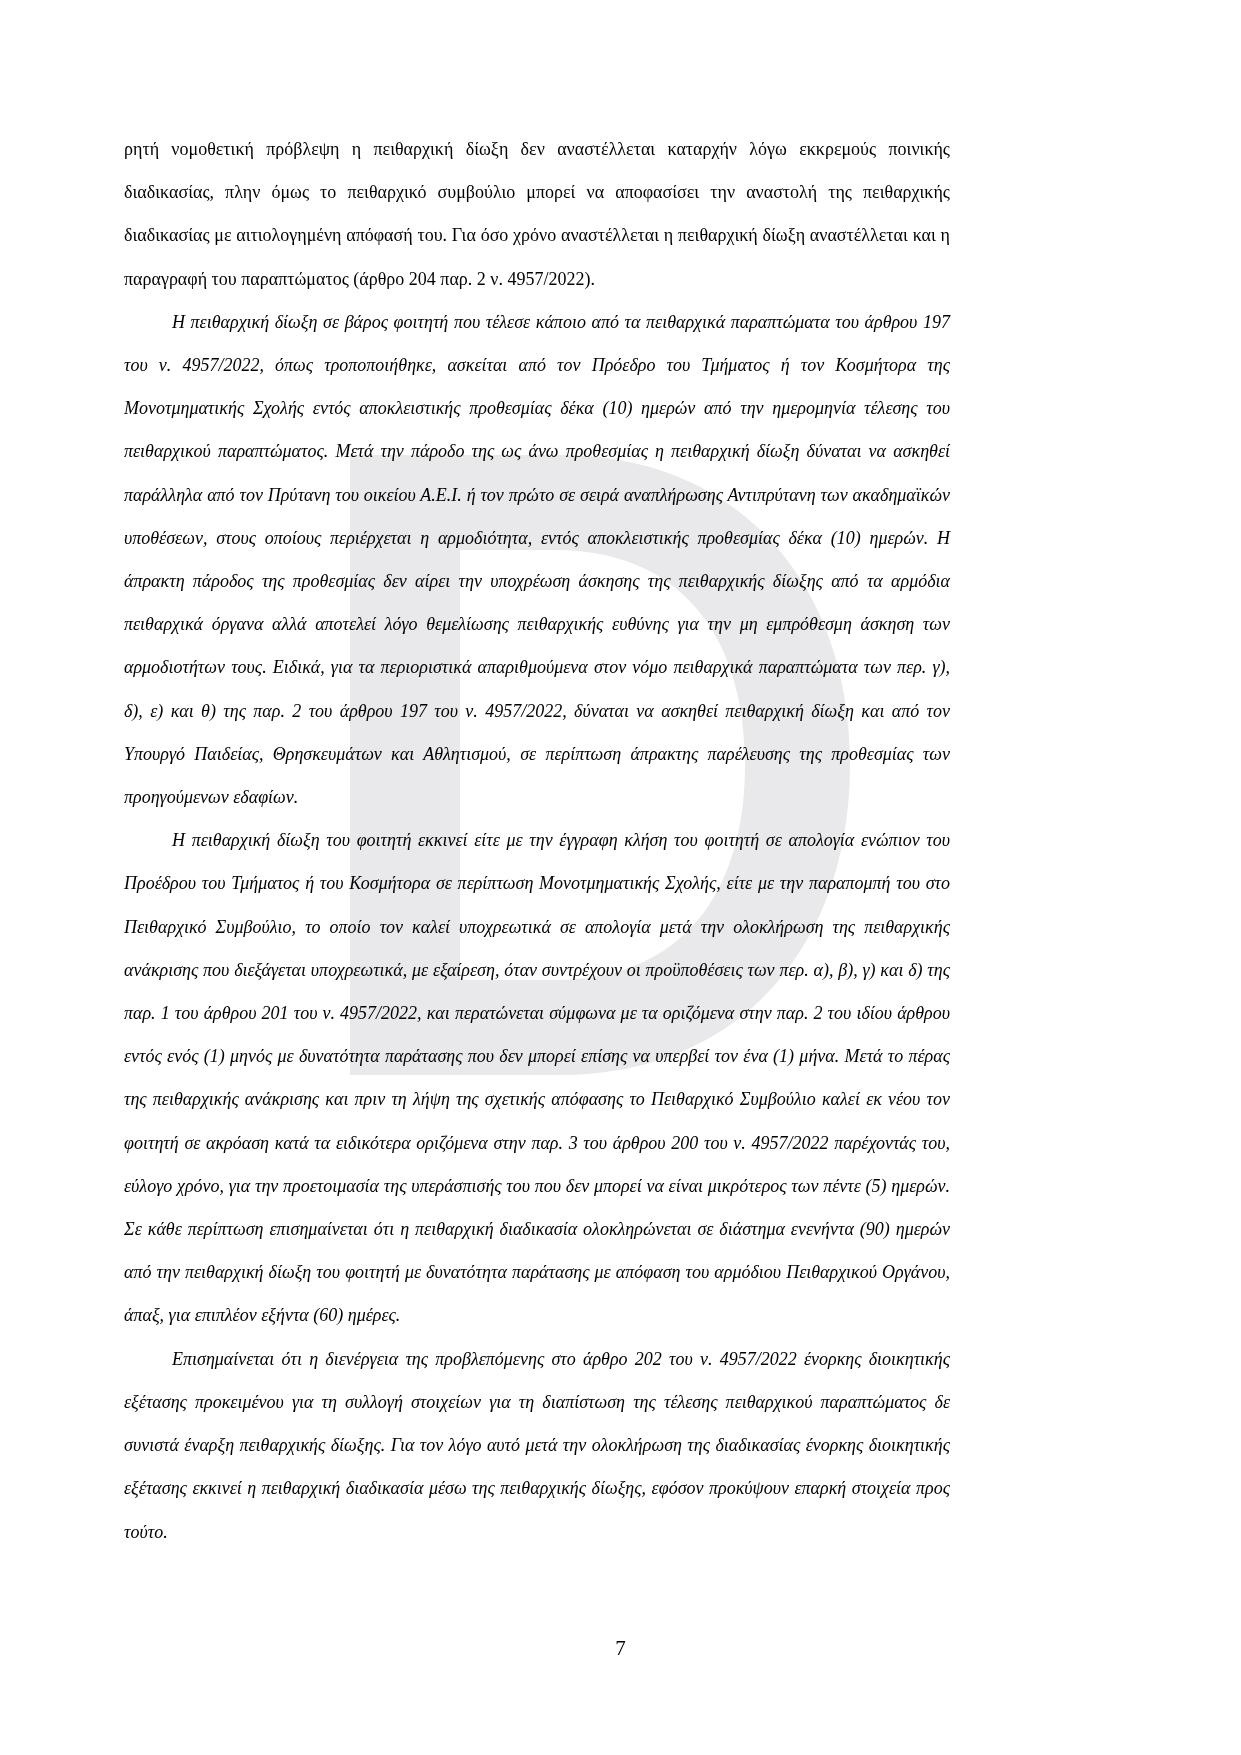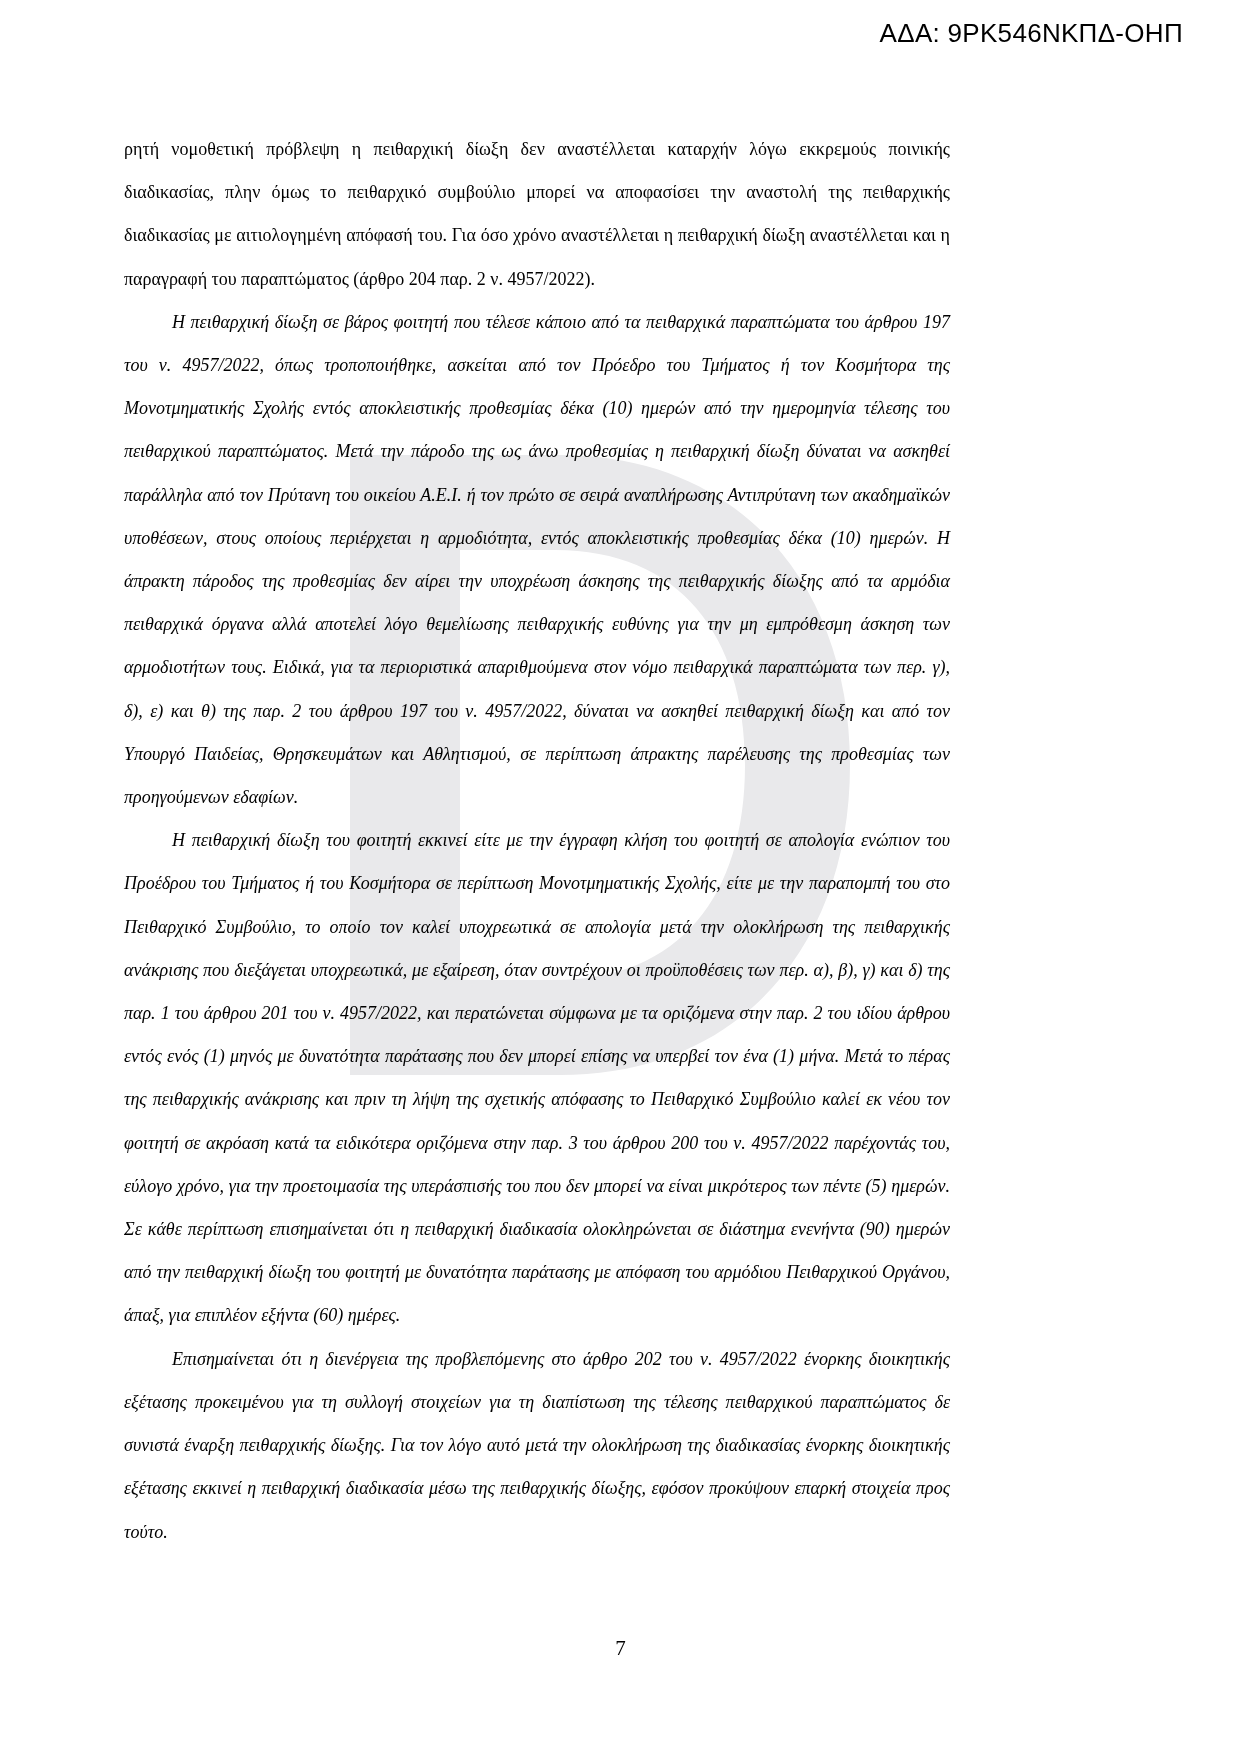--- a/index.html
+++ b/index.html
@@ -96,21 +96,20 @@
   <div class="watermark">
     <svg viewBox="0 0 560 620" xmlns="http://www.w3.org/2000/svg" aria-hidden="true">
       <g fill="#e9e9eb">
 
         <path d="M40 0 H250 C430 0 540 130 540 310 C540 490 430 620 250 620 H40 Z
                  M150 95 V525 H245 C370 525 435 440 435 310 C435 180 370 95 245 95 Z"></path>
       </g>
     </svg>
   </div>
 
-  <div class="ada-header">ΑΔΑ: 9ΡΚ546ΝΚΠΔ-ΟΗΠ</div>
 
   <div class="content">
     <p class="para">ρητή νομοθετική πρόβλεψη η πειθαρχική δίωξη δεν αναστέλλεται καταρχήν λόγω εκκρεμούς ποινικής διαδικασίας, πλην όμως το πειθαρχικό συμβούλιο μπορεί να αποφασίσει την αναστολή της πειθαρχικής διαδικασίας με αιτιολογημένη απόφασή του. Για όσο χρόνο αναστέλλεται η πειθαρχική δίωξη αναστέλλεται και η παραγραφή του παραπτώματος (άρθρο 204 παρ. 2 ν. 4957/2022).</p>
     <p class="para indent">Η πειθαρχική δίωξη σε βάρος φοιτητή που τέλεσε κάποιο από τα  πειθαρχικά παραπτώματα του άρθρου 197 του ν. 4957/2022, όπως τροποποιήθηκε, ασκείται από τον Πρόεδρο του Τμήματος ή τον Κοσμήτορα της Μονοτμηματικής Σχολής εντός αποκλειστικής προθεσμίας δέκα (10)  ημερών από την ημερομηνία τέλεσης του πειθαρχικού παραπτώματος. Μετά την πάροδο της ως άνω προθεσμίας η πειθαρχική δίωξη δύναται να ασκηθεί παράλληλα από τον Πρύτανη του οικείου Α.Ε.Ι. ή τον πρώτο σε σειρά αναπλήρωσης Αντιπρύτανη των ακαδημαϊκών υποθέσεων, στους οποίους περιέρχεται η αρμοδιότητα, εντός αποκλειστικής προθεσμίας δέκα (10) ημερών. Η άπρακτη πάροδος της προθεσμίας δεν αίρει την υποχρέωση άσκησης της πειθαρχικής δίωξης από τα αρμόδια πειθαρχικά όργανα αλλά αποτελεί λόγο θεμελίωσης πειθαρχικής ευθύνης για την μη εμπρόθεσμη άσκηση των αρμοδιοτήτων τους. Ειδικά, για τα περιοριστικά απαριθμούμενα στον νόμο πειθαρχικά παραπτώματα των περ. γ), δ), ε) και θ) της παρ. 2 του άρθρου 197 του ν. 4957/2022, δύναται να ασκηθεί πειθαρχική δίωξη και από τον Υπουργό Παιδείας, Θρησκευμάτων και Αθλητισμού, σε περίπτωση άπρακτης παρέλευσης της προθεσμίας των προηγούμενων εδαφίων.</p>
     <p class="para indent">Η πειθαρχική δίωξη του φοιτητή εκκινεί είτε με την έγγραφη κλήση του φοιτητή σε απολογία ενώπιον του Προέδρου του Τμήματος ή του Κοσμήτορα σε περίπτωση Μονοτμηματικής Σχολής, είτε με την παραπομπή του στο Πειθαρχικό Συμβούλιο, το οποίο τον καλεί υποχρεωτικά σε απολογία μετά την ολοκλήρωση της πειθαρχικής ανάκρισης που διεξάγεται  υποχρεωτικά, με εξαίρεση, όταν συντρέχουν οι προϋποθέσεις των περ. α), β), γ) και δ) της παρ. 1 του  άρθρου 201 του ν. 4957/2022, και περατώνεται σύμφωνα με τα οριζόμενα στην παρ. 2 του ιδίου άρθρου εντός ενός (1) μηνός με δυνατότητα παράτασης που δεν μπορεί επίσης να υπερβεί τον ένα (1) μήνα. Μετά το πέρας της πειθαρχικής ανάκρισης και πριν τη λήψη της σχετικής απόφασης το Πειθαρχικό Συμβούλιο καλεί εκ νέου τον φοιτητή σε ακρόαση κατά τα ειδικότερα οριζόμενα στην παρ. 3 του άρθρου 200 του ν. 4957/2022 παρέχοντάς του, εύλογο χρόνο, για την προετοιμασία της υπεράσπισής του που δεν μπορεί να είναι μικρότερος των πέντε (5) ημερών. Σε κάθε περίπτωση επισημαίνεται ότι η πειθαρχική διαδικασία ολοκληρώνεται σε διάστημα ενενήντα (90) ημερών από την πειθαρχική δίωξη του φοιτητή με δυνατότητα παράτασης με απόφαση του αρμόδιου Πειθαρχικού Οργάνου, άπαξ, για επιπλέον εξήντα (60) ημέρες.</p>
     <p class="para indent">Επισημαίνεται ότι η διενέργεια της προβλεπόμενης στο άρθρο 202 του ν. 4957/2022 ένορκης διοικητικής εξέτασης προκειμένου για τη συλλογή στοιχείων για τη διαπίστωση της τέλεσης πειθαρχικού παραπτώματος δε συνιστά έναρξη πειθαρχικής δίωξης. Για τον λόγο αυτό μετά την ολοκλήρωση της διαδικασίας ένορκης διοικητικής εξέτασης εκκινεί η πειθαρχική διαδικασία μέσω της πειθαρχικής δίωξης, εφόσον προκύψουν επαρκή στοιχεία προς τούτο.</p>
 
   </div>
 
   <div class="page-number">7</div>

